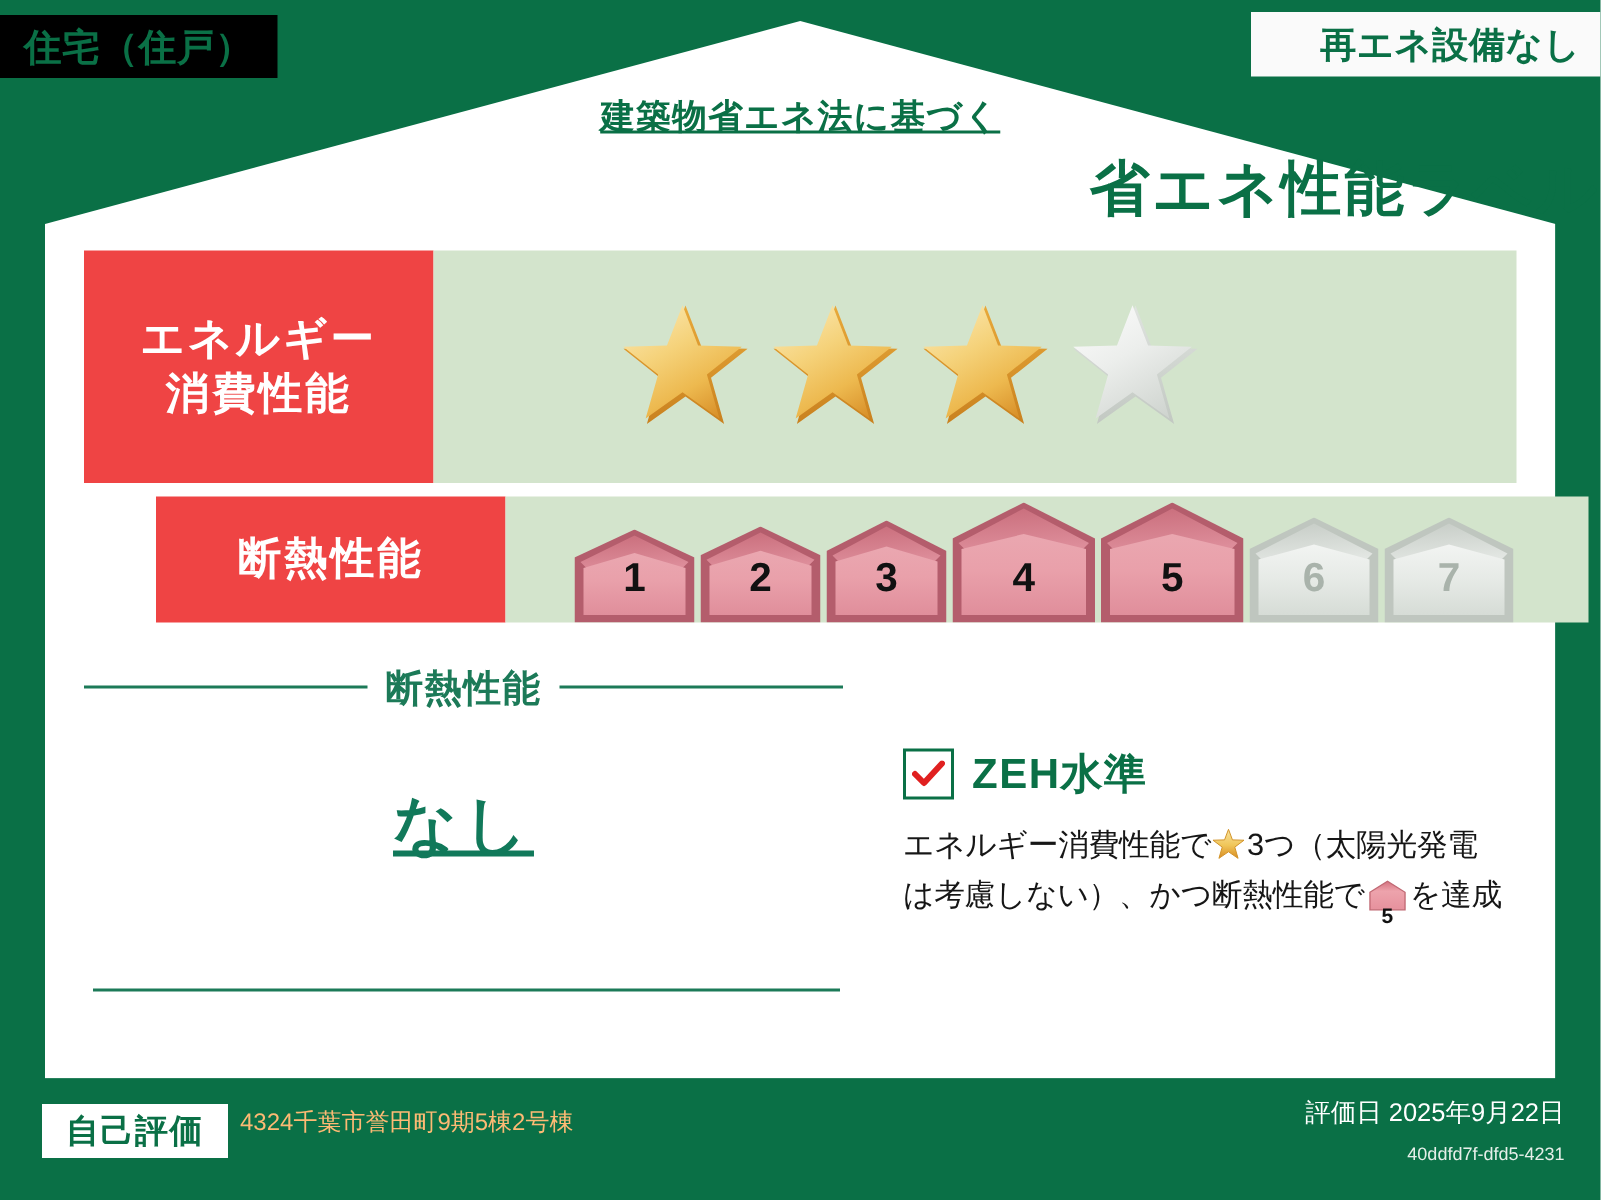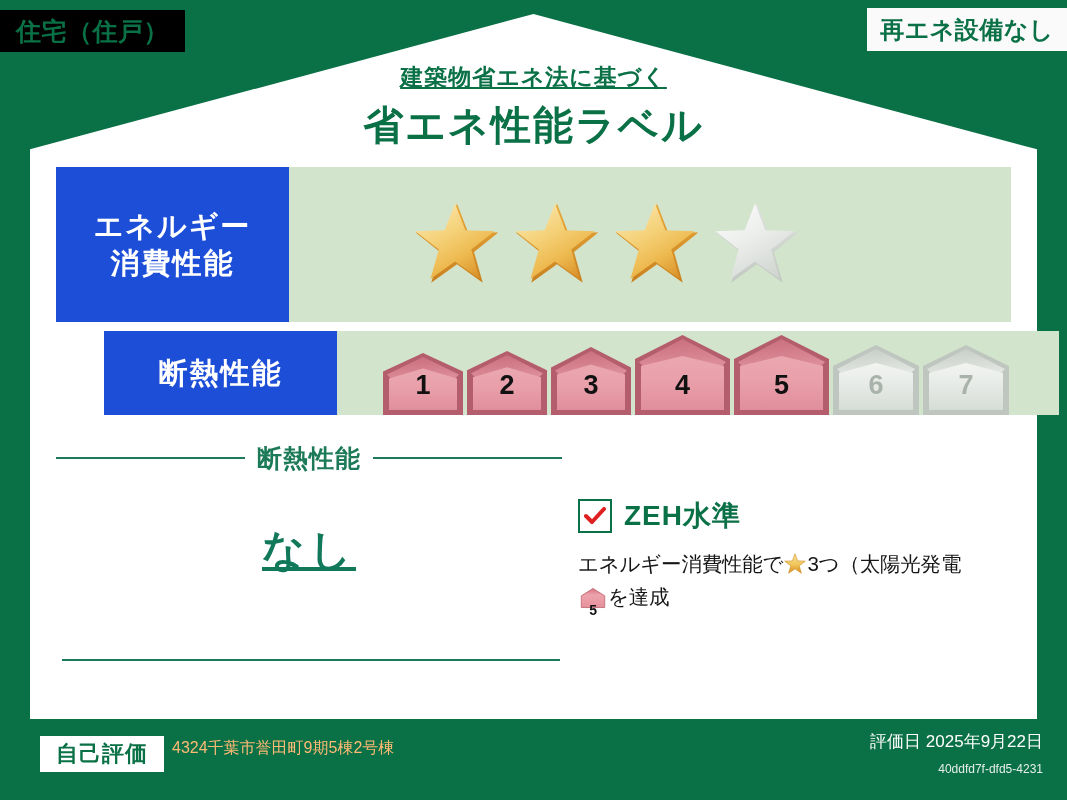--- a/index.html
+++ b/index.html
@@ -19,38 +19,38 @@
   }
 
   
   .badge-tl{
     position:absolute;left:0;top:10px;width:185px;height:42px;
     background:#000000;display:flex;align-items:center;justify-content:center;
   }
   .badge-tl span{color:#0a7046;font-size:25px;font-weight:bold;letter-spacing:.5px;}
   .badge-tr{
     position:absolute;right:0;top:8px;width:200px;height:43px;
-    background:#fafafa;display:flex;align-items:center;justify-content:center;
+    background:#fafafa;display:flex;align-items:center;justify-content:center;padding-left:33px;
   }
   .badge-tr span{color:#0a7046;font-size:24px;font-weight:bold;letter-spacing:.5px;}
 
   
   .title-sub{
     position:absolute;left:0;right:0;top:62px;text-align:center;
     color:#0a7046;font-size:23px;font-weight:bold;letter-spacing:1px;text-decoration:underline;
   }
   .title-main{
-    position:absolute;left:0;right:0;top:98px;text-align:center;
+    position:absolute;left:0;right:0;top:98px;text-align:right;
     color:#0a7046;font-size:40px;font-weight:bold;letter-spacing:2px;
   }
 
   
   .row{position:absolute;display:flex;align-items:stretch;}
   .row-label{
-    background:#1d4ed8;color:#ffffff;font-weight:bold;
+    background:#ef4444;color:#ffffff;font-weight:bold;
     display:flex;flex-direction:column;align-items:center;justify-content:center;
     line-height:1.25;letter-spacing:2px;
   }
   .row-body{background:#d3e4cc;flex:1;display:flex;align-items:center;}
 
   #row-energy{left:56px;top:167px;width:955px;height:155px;}
   #row-energy .row-label{width:233px;font-size:29px;}
   #row-energy .row-body{justify-content:flex-start;padding-left:122px;}
 
   #row-insul{left:56px;top:331px;width:955px;height:84px;padding-left:48px;}
@@ -81,41 +81,41 @@
 
   .cost-value{
     position:absolute;left:56px;top:522px;width:506px;text-align:center;
     color:#11795a;font-size:42px;font-weight:bold;letter-spacing:4px;text-decoration:underline;
   }
   .cost-rule{
     position:absolute;left:62px;top:659px;width:498px;height:2px;background:#1c7a58;
   }
 
   
-  .zeh{position:absolute;left:578px;top:497px;width:440px;}
+  .zeh{position:absolute;left:602px;top:497px;width:440px;}
   .zeh-head{display:flex;align-items:center;gap:12px;}
   .chk{
     width:30px;height:30px;border:2px solid #0a7046;background:#ffffff;
     display:flex;align-items:center;justify-content:center;flex:0 0 auto;
   }
   .chk svg{display:block;}
   .zeh-title{color:#0a7046;font-size:28px;font-weight:bold;letter-spacing:1px;}
   .zeh-desc{
     margin-top:12px;color:#161616;font-size:20.5px;line-height:1.62;
     letter-spacing:-0.2px;
   }
   .inline-star{vertical-align:-4px;margin:0 1px;}
   .inline-house{vertical-align:-5px;margin:0 2px;position:relative;display:inline-block;}
   .inline-house .n{
     position:absolute;left:0;right:0;bottom:1px;text-align:center;
     font-size:14px;font-weight:bold;color:#111;line-height:1;
   }
 
   
-  .footer{position:absolute;left:0;right:0;bottom:0;height:78px;margin-left:12px;}
+  .footer{position:absolute;left:0;right:0;bottom:0;height:78px;}
   .f-badge{
     position:absolute;left:28px;top:14px;width:124px;height:36px;background:#ffffff;
     display:flex;align-items:center;justify-content:center;
   }
   .f-badge span{color:#0a7046;font-size:22px;font-weight:bold;letter-spacing:1px;}
   .f-addr{
     position:absolute;left:160px;top:16px;color:#fdba74;font-size:16px;letter-spacing:0px;
   }
   .f-date{
     position:absolute;right:24px;top:8px;color:#ffffff;font-size:17px;text-align:right;
@@ -379,21 +379,21 @@
     <div class="zeh-desc">
       <span>エネルギー消費性能で</span><svg class="inline-star" width="22" height="22" viewBox="0 0 100 100">
           <defs>
             <linearGradient id="igStar" x1="0" y1="0" x2="0" y2="1">
               <stop offset="0" stop-color="#f8e3a0"></stop>
               <stop offset="0.55" stop-color="#f0c659"></stop>
               <stop offset="1" stop-color="#d98c22"></stop>
             </linearGradient>
           </defs>
           <polygon points="50,4 62,36 97,37 69,58 79,92 50,72 21,92 31,58 3,37 38,36" fill="url(#igStar)" stroke="#d19328" stroke-width="3"></polygon>
-        </svg><span>3つ（太陽光発電</span><br><span class="inline-house"><svg width="26" height="22" viewBox="0 0 60 50">
+        </svg><span>3つ（太陽光発電</span><br><span>は考慮しない）、かつ断熱性能で</span><span class="inline-house"><svg width="26" height="22" viewBox="0 0 60 50">
             <defs>
               <linearGradient id="igH" x1="0" y1="0" x2="0" y2="1">
                 <stop offset="0" stop-color="#d4727f"></stop>
                 <stop offset="0.35" stop-color="#eda3ac"></stop>
                 <stop offset="1" stop-color="#e6919d"></stop>
               </linearGradient>
             </defs>
             <polygon points="3,20 30,3 57,20 57,47 3,47" fill="url(#igH)" stroke="#c06873" stroke-width="2"></polygon>
           </svg><span class="n">5</span></span><span>を達成</span>
     </div>

